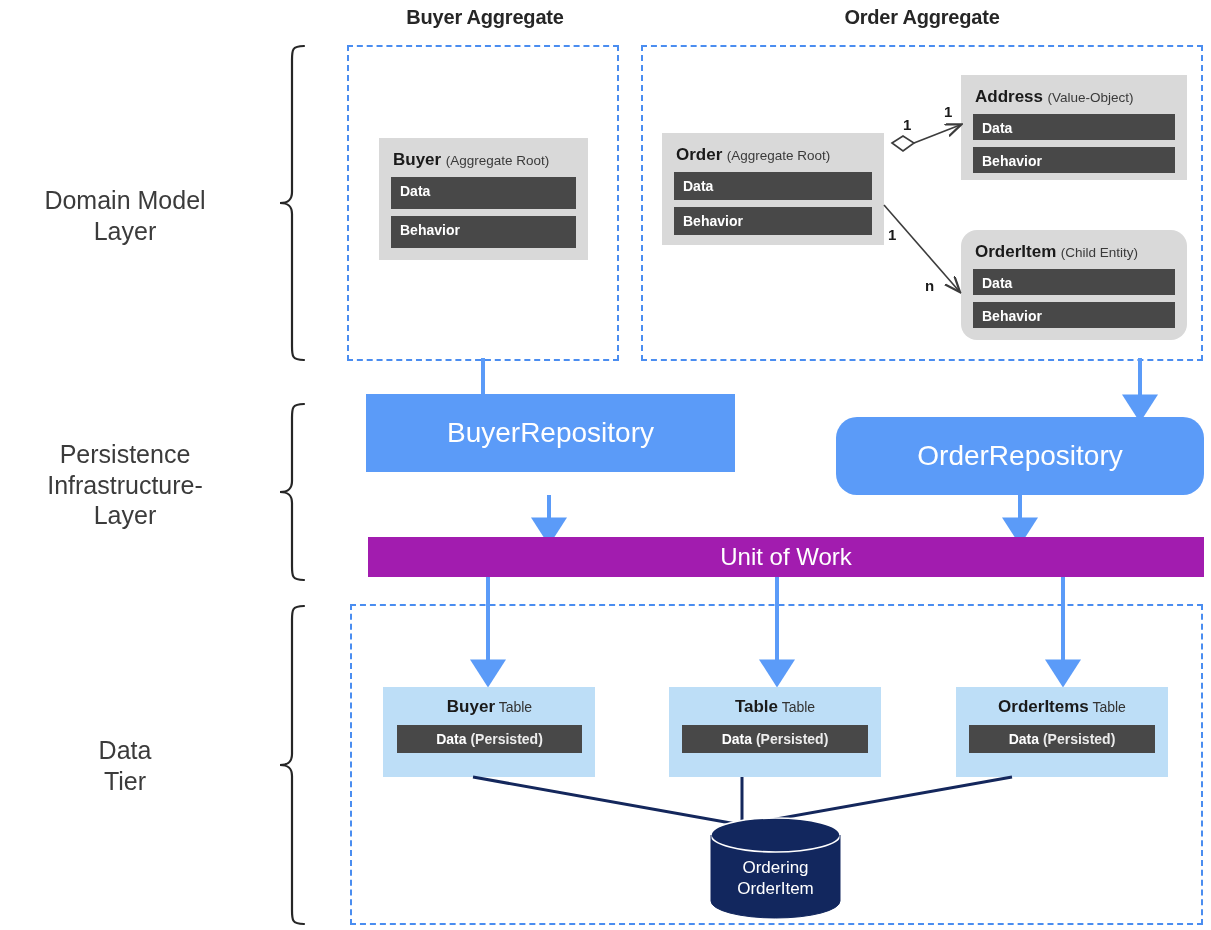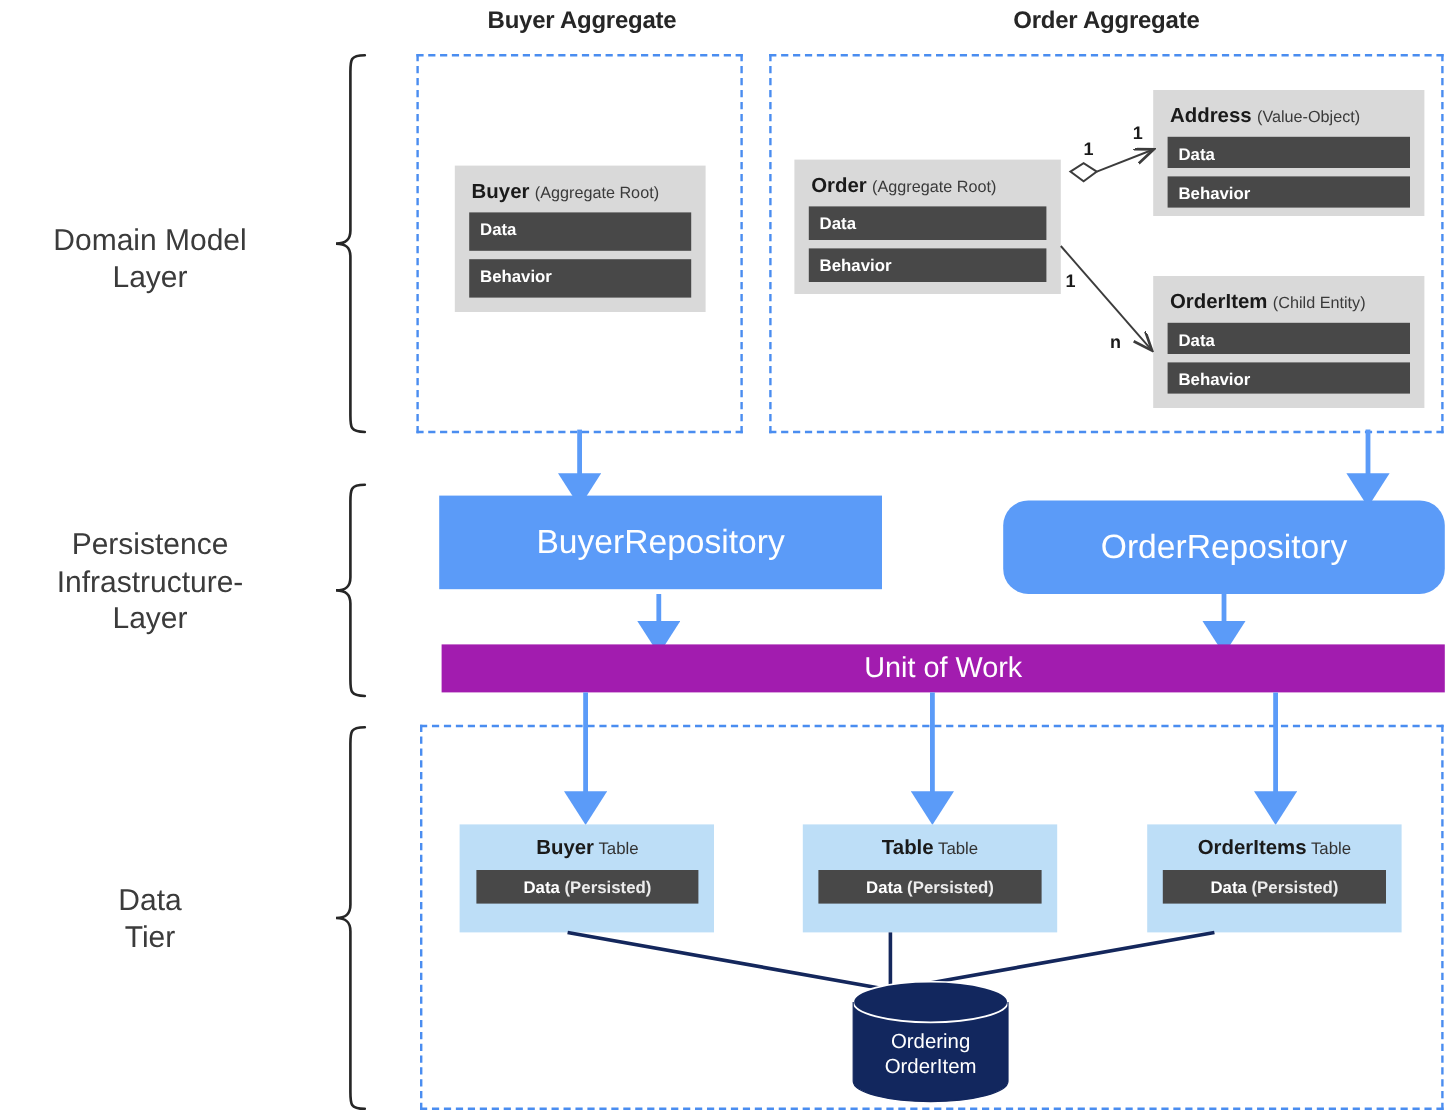--- a/index.html
+++ b/index.html
@@ -198,21 +198,21 @@
 
   <div class="abs entity" style="left:961px; top:75px; width:226px; height:105px;">
     <div class="entity-head">
       <span class="nm">Address</span>
       <span class="sub">(Value-Object)</span>
     </div>
     <div class="bar" style="height:26px;">Data</div>
     <div class="bar" style="height:26px;">Behavior</div>
   </div>
 
-  <div class="abs entity" style="left:961px; top:230px; width:226px; height:110px;">
+  <div class="abs entity" style="left:961px; top:230px; width:226px; height:110px;border-radius:16px;">
     <div class="entity-head">
       <span class="nm">OrderItem</span>
       <span class="sub">(Child Entity)</span>
     </div>
     <div class="bar" style="height:26px;">Data</div>
     <div class="bar" style="height:26px;">Behavior</div>
   </div>
 
   <svg class="abs" style="left:880px; top:95px; width:100px; height:220px;" width="100" height="220" viewBox="0 0 100 220">
     <defs>
@@ -236,21 +236,21 @@
   <svg class="abs" style="left:340px; top:358px; width:870px; height:62px;" width="870" height="62" viewBox="0 0 870 62">
     <defs>
       <marker id="blueArrow" markerWidth="9" markerHeight="9" refX="3.4" refY="4.5" orient="auto">
         <path d="M 0 0 L 7 4.5 L 0 9 z" fill="#5b9bf8"></path>
       </marker>
     </defs>
     <line x1="143" y1="0" x2="143" y2="50" stroke="#5b9bf8" stroke-width="4" marker-end="url(#blueArrow)"></line>
     <line x1="800" y1="0" x2="800" y2="50" stroke="#5b9bf8" stroke-width="4" marker-end="url(#blueArrow)"></line>
   </svg>
 
-  <div class="abs blue-block" style="left:366px; top:413px; width:369px; height:78px;">BuyerRepository</div>
+  <div class="abs blue-block" style="left:366px; top:394px; width:369px; height:78px;">BuyerRepository</div>
   <div class="abs blue-block" style="left:836px; top:417px; width:368px; height:78px;border-radius:21px;">OrderRepository</div>
 
   <svg class="abs" style="left:340px; top:495px; width:870px; height:46px;" width="870" height="46" viewBox="0 0 870 46">
     <line x1="209" y1="0" x2="209" y2="36" stroke="#5b9bf8" stroke-width="4" marker-end="url(#blueArrow)"></line>
     <line x1="680" y1="0" x2="680" y2="36" stroke="#5b9bf8" stroke-width="4" marker-end="url(#blueArrow)"></line>
   </svg>
 
   <div class="abs uow" style="left:368px; top:537px; width:836px; height:40px;">Unit of Work</div>
 
   <svg class="abs" style="left:340px; top:577px; width:870px; height:106px;" width="870" height="106" viewBox="0 0 870 106">

